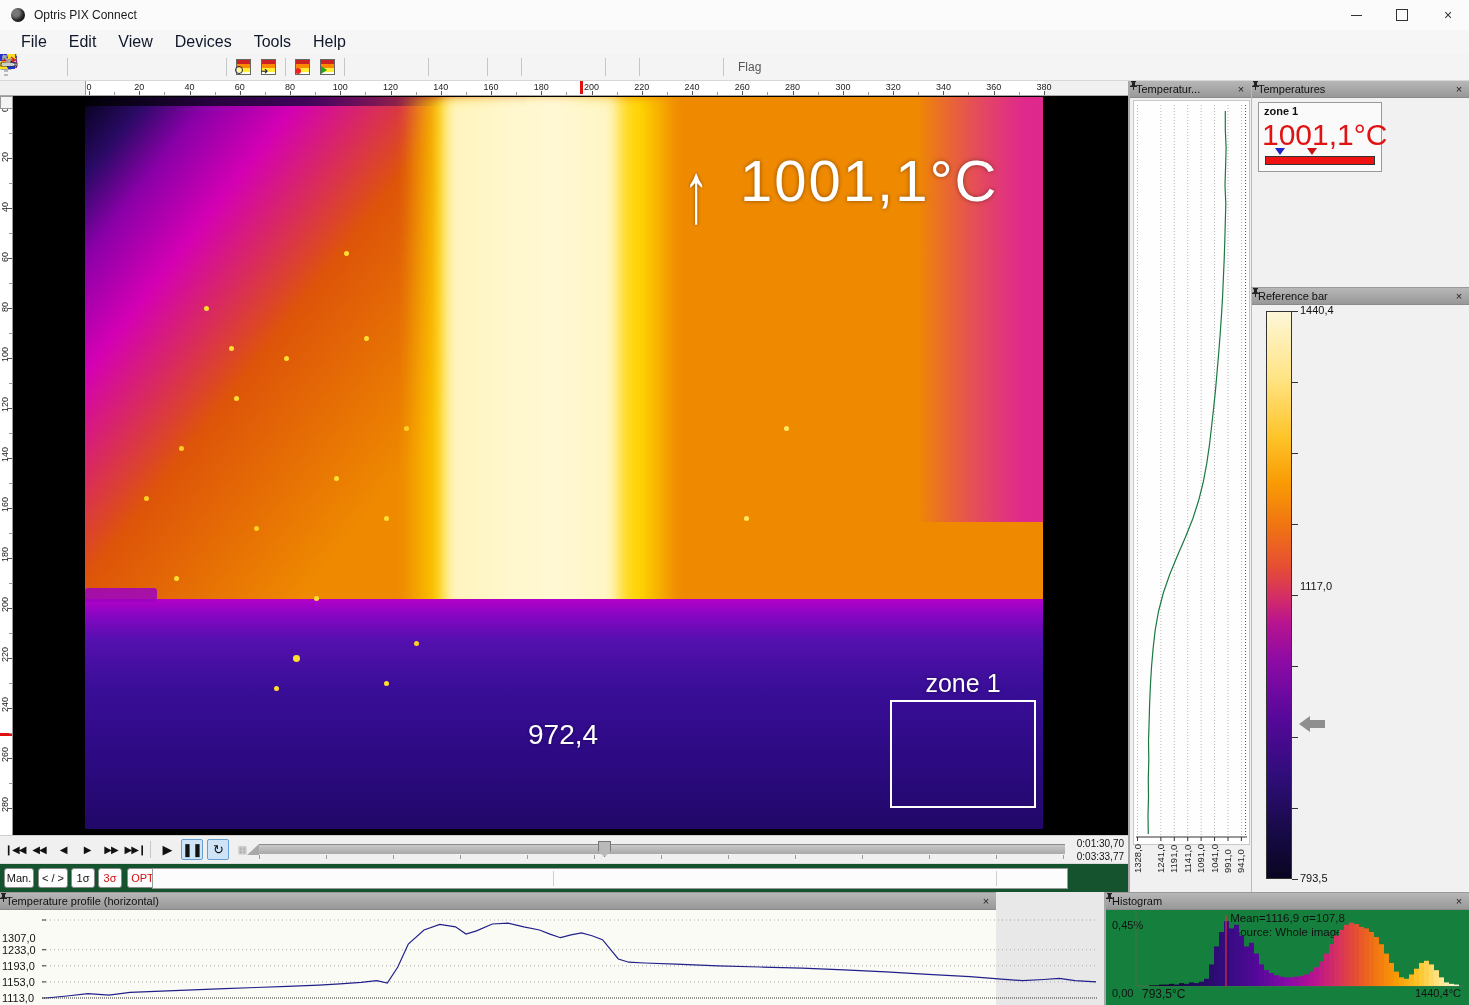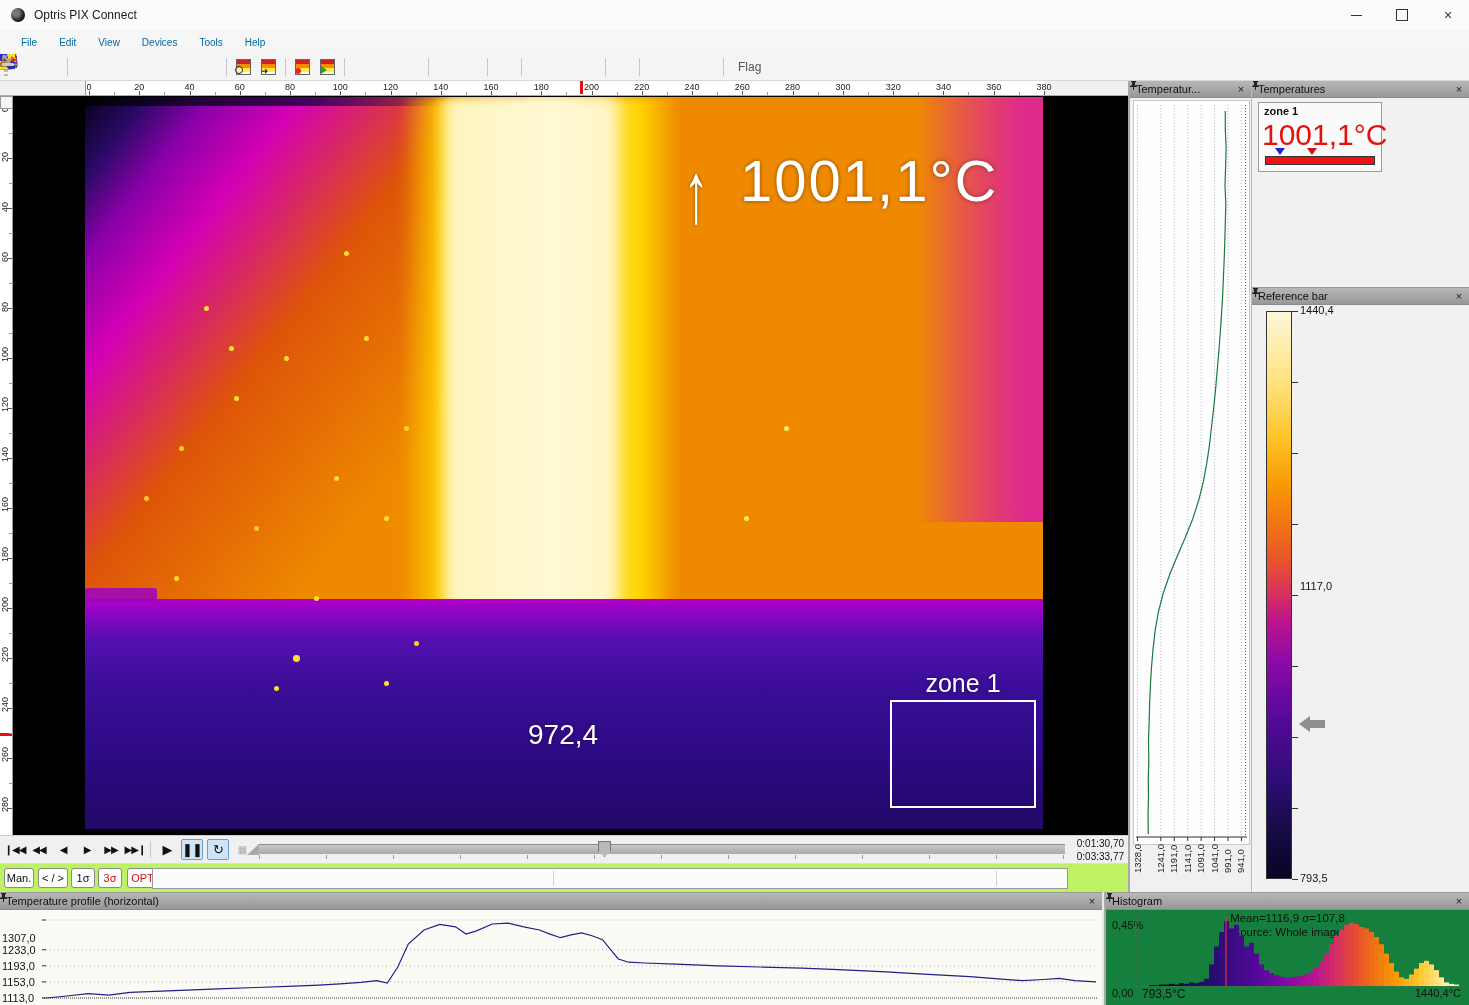--- a/index.html
+++ b/index.html
@@ -11,21 +11,21 @@
   #titlebar{left:0;top:0;width:1469px;height:30px;background:#fbfbfb;border-bottom:1px solid #e2e2e2;}
   #app-icon{left:11px;top:8px;width:14px;height:14px;border-radius:50%;
     background:radial-gradient(circle at 35% 35%,#777 0 25%,#222 60%,#000 100%);}
   #win-title{left:34px;top:8px;font-size:12px;color:#1a1a1a;}
   .winbtn{top:0;width:46px;height:30px;display:flex;align-items:center;justify-content:center;font-size:14px;color:#333;}
   #btn-min{left:1333px;} #btn-max{left:1379px;} #btn-close{left:1425px;}
   #btn-min i{display:block;width:11px;height:1px;background:#333;}
   #btn-max i{display:block;width:10px;height:10px;border:1px solid #333;}
   
   #menubar{left:0;top:30px;width:1469px;height:24px;background:#f6f6f6;display:flex;align-items:center;padding-left:10px;box-sizing:border-box;}
-  .menu-item{padding:3px 11px;font-size:10px;color:#0369a1;}
+  .menu-item{padding:3px 11px;font-size:16px;color:#0f172a;}
   
   #toolbar{left:0;top:54px;width:1469px;height:27px;background:#f4f4f4;border-bottom:1px solid #d8d8d8;
     display:flex;align-items:center;padding-left:4px;box-sizing:border-box;}
   #tb-grip{width:4px;height:18px;margin-right:5px;
     background:repeating-linear-gradient(180deg,#bbb 0 2px,transparent 2px 4px);}
   .tbtn{width:23px;height:22px;display:flex;align-items:center;justify-content:center;margin:0 1px;border-radius:2px;}
   .tbtn svg{display:block;}
   .tsep{width:1px;height:18px;background:#c6c6c6;margin:0 4px;}
   #flag-label{font-size:12px;color:#555;margin:0 10px;}
   
@@ -81,21 +81,21 @@
   .psep{position:absolute;top:5px;width:1px;height:17px;background:#c6c6c6;}
   #slider-ramp{left:247px;top:8px;width:0;height:0;border-left:12px solid transparent;border-bottom:11px solid #a8a8a8;}
   #slider-track{left:259px;top:8px;width:806px;height:10px;background:linear-gradient(180deg,#c9c9c9,#a9a9a9);
      border-top:1px solid #8b8b8b;box-sizing:border-box;}
   #slider-ticks{left:259px;top:19px;width:806px;height:4px;
      background:repeating-linear-gradient(90deg,#9a9a9a 0 1px,transparent 1px 67px);}
   #slider-thumb{left:339px;top:-4px;width:13px;height:16px;background:#b9b9b9;border:1px solid #777;box-sizing:border-box;
      clip-path:polygon(0 0,100% 0,100% 62%,50% 100%,0 62%);}
   #timestamps{left:1066px;top:1px;width:58px;text-align:right;font-size:10px;line-height:13px;color:#111;}
   
-  #modebar{left:0;top:863px;width:1128px;height:29px;background:#bef264;border-top:1px solid #dcdcdc;box-sizing:border-box;}
+  #modebar{left:0;top:863px;width:1128px;height:29px;background:#14532d;border-top:1px solid #dcdcdc;box-sizing:border-box;}
   .mbtn{position:absolute;top:4px;height:20px;background:#fdfdfd;border:1px solid #8a8a8a;border-radius:3px;
      font-size:11px;display:flex;align-items:center;justify-content:center;color:#111;box-sizing:border-box;}
   .mbtn.red{color:#d01010;}
   #mode-field{left:152px;top:4px;width:916px;height:21px;background:#fcfcfc;border:1px solid #9a9a9a;box-sizing:border-box;}
   #mode-field i{position:absolute;top:2px;width:1px;height:15px;background:#cfcfcf;}
   
   .panel-h{position:absolute;left:0;top:0;right:0;height:17px;background:linear-gradient(180deg,#b7b7b7,#989898);
      display:flex;align-items:center;font-size:11px;color:#101010;padding-left:6px;box-sizing:border-box;border-bottom:1px solid #8a8a8a;}
   .panel-h .sp{flex:1;}
   .ph-ico{width:14px;height:13px;display:flex;align-items:center;justify-content:center;font-size:11px;color:#222;margin-right:3px;}
@@ -115,21 +115,21 @@
   #ref-panel{left:1251px;top:287px;width:218px;height:605px;background:#f1f1f1;border-left:1px solid #bbb;border-top:1px solid #999;box-sizing:border-box;}
   #ref-bar{left:14px;top:23px;width:26px;height:568px;border:1px solid #333;box-sizing:border-box;
     background:linear-gradient(0deg,#0a0522 0%,#170a46 8%,#2f0d7a 18%,#55089a 28%,#8b0aa6 38%,#b81390 45%,
       #d62f62 50%,#e64e33 55%,#f07313 62%,#f99c04 70%,#fec42a 78%,#ffe382 88%,#fdf7d8 100%);}
   .ref-tick{position:absolute;left:40px;width:6px;height:1px;background:#333;}
   .ref-lab{position:absolute;left:48px;font-size:11px;color:#111;}
   #ref-arrow{left:47px;top:428px;width:26px;height:16px;}
   #ref-arrow .shaft{position:absolute;left:10px;top:4px;width:16px;height:8px;background:#8f8f8f;}
   #ref-arrow .head{position:absolute;left:0;top:0;width:0;height:0;border-top:8px solid transparent;border-bottom:8px solid transparent;border-right:11px solid #8f8f8f;}
   
-  #profile-panel{left:0;top:892px;width:1102px;height:113px;background:#fbfbf6;border-top:1px solid #999;box-sizing:border-box;}
+  #profile-panel{left:0;top:892px;width:996px;height:113px;background:#fbfbf6;border-top:1px solid #999;box-sizing:border-box;}
   .pl-lab{position:absolute;left:2px;width:40px;text-align:left;font-size:11px;color:#111;}
   #hist-panel{left:1104px;top:892px;width:365px;height:113px;background:#15803d;border-top:1px solid #999;border-left:2px solid #a8a8a8;box-sizing:border-box;}
   #hist-stats{left:0;right:0;top:19px;text-align:center;font-size:11.5px;color:#111;}
   #hist-source{left:0;right:0;top:33px;text-align:center;font-size:11.5px;color:#111;}
   #hist-ymax{left:6px;top:26px;font-size:11px;color:#111;}
   #hist-ymin{left:6px;top:94px;font-size:11px;color:#111;}
   #hist-xmin{left:36px;top:94px;font-size:12px;color:#111;}
   #hist-xmax{right:8px;top:94px;font-size:11px;color:#111;}
   svg{position:absolute;left:0;top:0;}
 </style>

